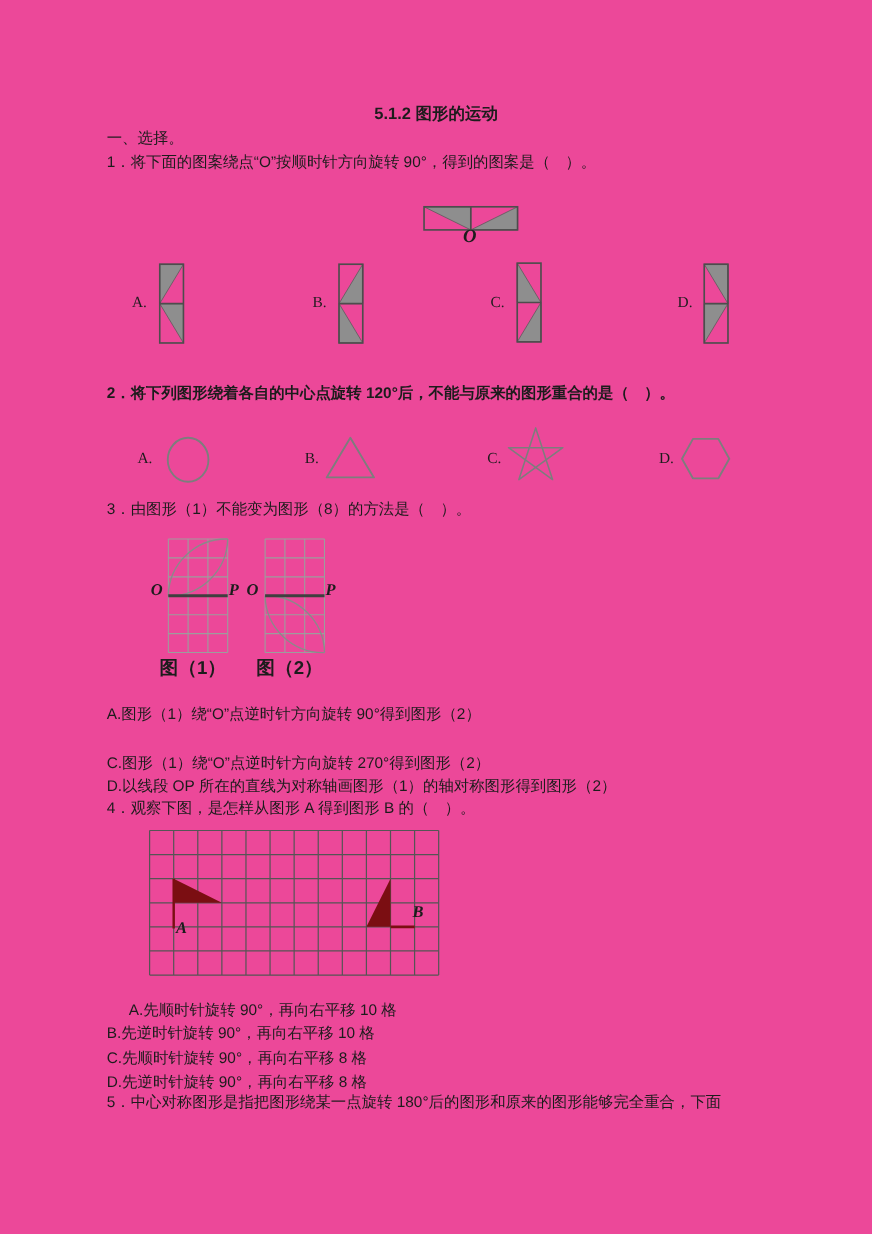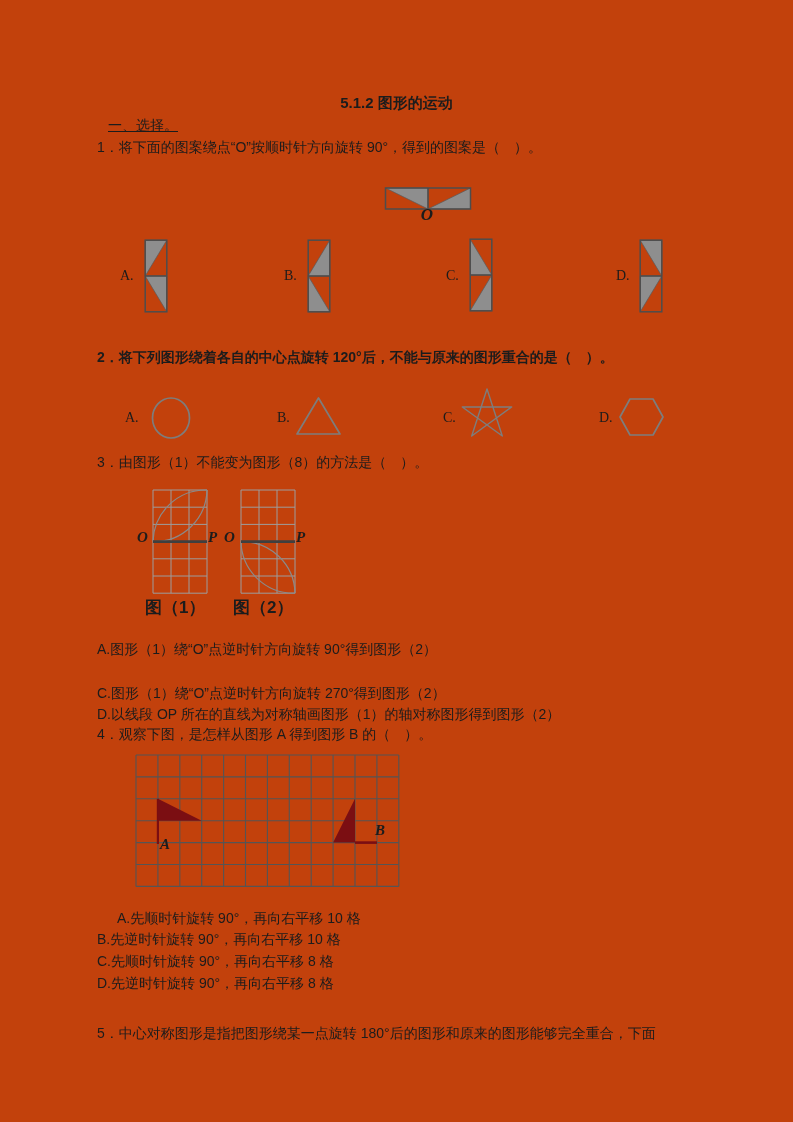--- a/index.html
+++ b/index.html
@@ -1,18 +1,18 @@
 <!DOCTYPE html>
 <html><head>
 <meta charset="utf-8">
 <style>
   html,body { margin:0; padding:0; background:#e8e8e8; }
   .page {
     position:relative; width:793px; height:1122px; margin:0 auto;
-    background:#c2410c; overflow:hidden;
+    background:#ec4899; overflow:hidden;
     font-family:"Liberation Sans","DejaVu Sans",sans-serif;
     color:#1c1c1c;
   }
   .line { position:absolute; font-size:14px; line-height:17px; white-space:nowrap; color:#1c1c1c; }
   .title { position:absolute; left:0; width:100%; text-align:center; font-weight:bold; font-size:15px; }
   .optlabel { position:absolute; font-family:"Liberation Serif","DejaVu Serif",serif; font-size:14px; }
   .ptlabel { position:absolute; font-family:"Liberation Serif","DejaVu Serif",serif; font-style:italic; font-size:15px; font-weight:600; }
   .figlabel { position:absolute; width:70px; text-align:left; font-size:17px; font-weight:bold; }
   svg { position:absolute; display:block; }
   .q1rect  { fill:none; stroke:#4d4d4d; stroke-width:1.5; }
@@ -25,21 +25,21 @@
   .lens    { fill:none; stroke:#8a8a8a; stroke-width:1.2; }
   .flagpole { stroke-width:2.2; }
   .flagline { stroke-width:2.6; }
 </style>
 </head>
 <body>
 
 <div class="page">
 
   <div class="title" style="top:94px;">5.1.2 图形的运动</div>
-  <div class="line" style="left:108px;top:117px;text-decoration:underline;">一、选择。</div>
+  <div class="line" style="left:97px;top:117px;">一、选择。</div>
 
   <div class="line" style="left:97px;top:139px;">1．将下面的图案绕点“O”按顺时针方向旋转 90°，得到的图案是（　）。</div>
 
   <svg style="left:384px;top:186px;" width="88" height="26">
     <polygon class="tri" points="1.5,2 44,2 44,23" fill="#8e8e8e"></polygon>
     <polygon class="tri" points="44,23 86.5,2 86.5,23" fill="#8e8e8e"></polygon>
     <rect class="q1rect" x="1.5" y="2" width="85" height="21"></rect>
     <line class="divider" x1="44" y1="2" x2="44" y2="23"></line>
   </svg>
   <span class="ptlabel" style="left:417px;top:205px;width:20px;text-align:center;font-size:17px;">O</span>
@@ -170,15 +170,15 @@
     <line class="flagline" x1="220" y1="88.6" x2="242" y2="88.6" stroke="#7b0e12"></line>
   </svg>
   <span class="ptlabel" style="left:160px;top:836px;">A</span>
   <span class="ptlabel" style="left:375px;top:822px;">B</span>
 
   <div class="line" style="left:97px;top:910px;margin-left:20px;">A.先顺时针旋转 90°，再向右平移 10 格</div>
   <div class="line" style="left:97px;top:931px;">B.先逆时针旋转 90°，再向右平移 10 格</div>
   <div class="line" style="left:97px;top:953px;">C.先顺时针旋转 90°，再向右平移 8 格</div>
   <div class="line" style="left:97px;top:975px;">D.先逆时针旋转 90°，再向右平移 8 格</div>
 
-  <div class="line" style="left:97px;top:993px;margin-top:32px;">5．中心对称图形是指把图形绕某一点旋转 180°后的图形和原来的图形能够完全重合，下面</div>
+  <div class="line" style="left:97px;top:993px;">5．中心对称图形是指把图形绕某一点旋转 180°后的图形和原来的图形能够完全重合，下面</div>
 
 </div>
 
 </body></html>

